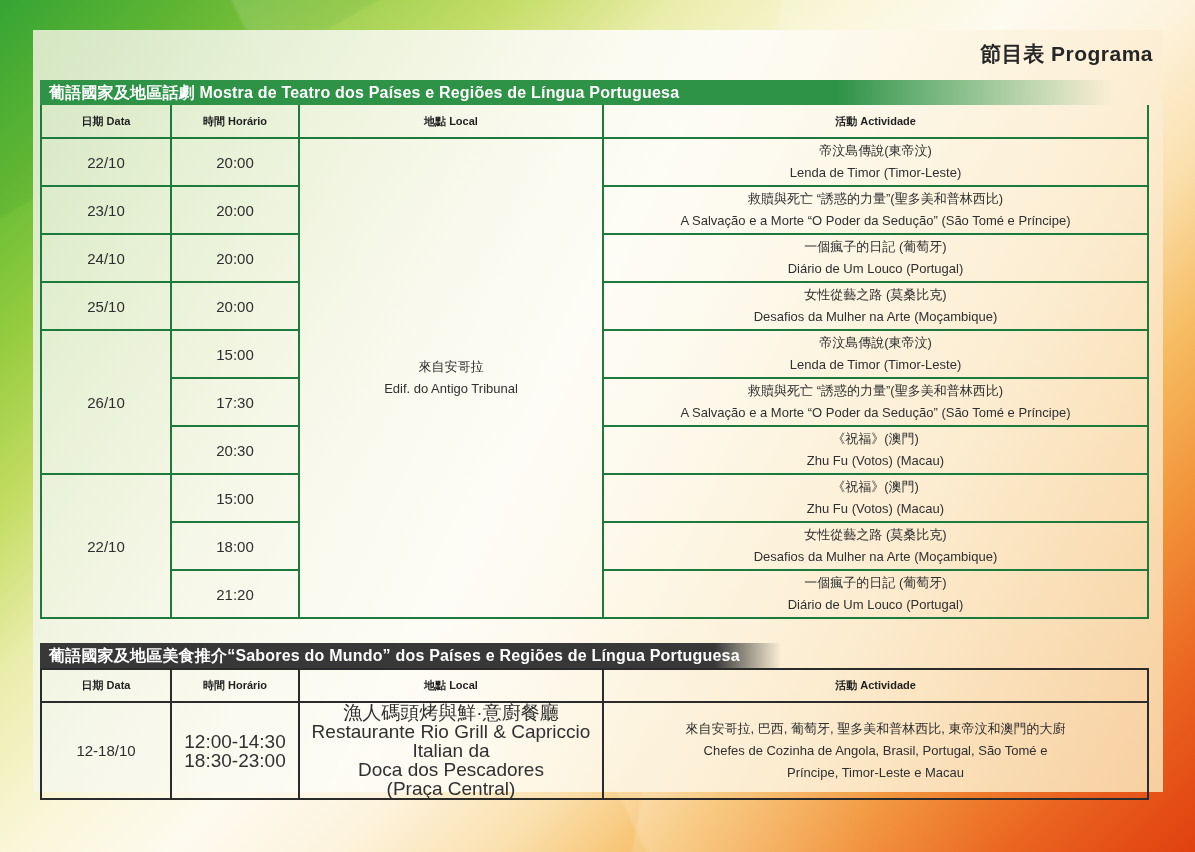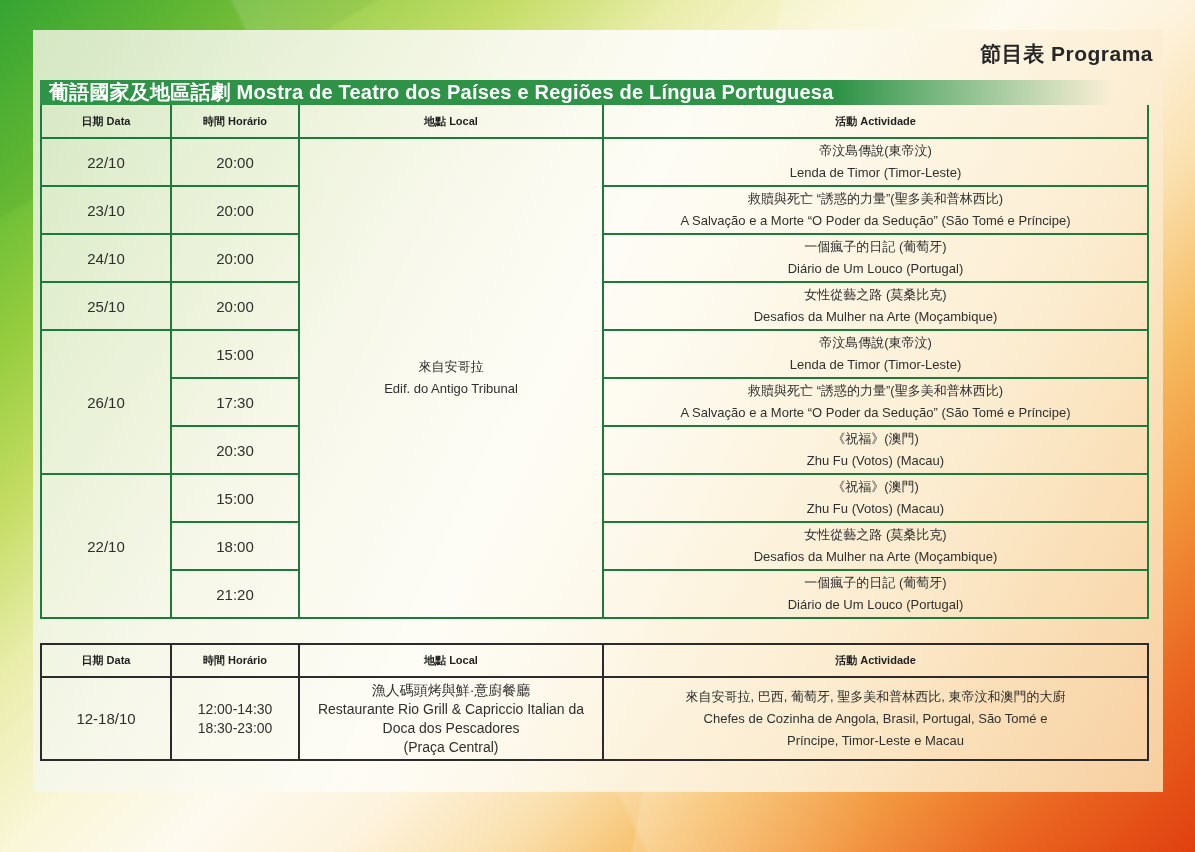--- a/index.html
+++ b/index.html
@@ -34,21 +34,21 @@
     font-weight: bold;
     color: #262626;
     margin: 2px 10px 12px 0;
     letter-spacing: 0.5px;
   }
   .title-bar {
     width: 1107px;
     height: 25px;
     line-height: 25px;
     padding-left: 9px;
-    font-size: 20px;
+    font-size: 16px;
     font-weight: bold;
     color: #ffffff;
     white-space: nowrap;
     letter-spacing: 0.2px;
   }
   .bar-green {
     background: linear-gradient(to right, #2e9347 0%, #2e9347 72%, rgba(46,147,71,0) 97%);
   }
   .bar-dark {
     width: 66%;
@@ -69,21 +69,21 @@
   .t-food th, .t-food td { border: 2px solid #2b2b2b; }
   th {
     height: 33px;
     font-size: 11px;
     font-weight: bold;
     color: #1f1f1f;
   }
   .t-theatre tbody td { height: 48px; font-size: 15px; }
   .t-food tbody td { height: 83px; font-size: 15px; }
   .cell-line { line-height: 22px; font-size: 13px; color: #303030; }
-  .cell-line-sm { line-height: 19px; font-size: 14px; color: #303030; }
+  .cell-line-sm { line-height: 19px; font-size: 19px; color: #303030; }
   .section-food { margin-top: 24px; }
 </style>
 </head>
 <body>
 
 <div class="page">
   <div class="panel">
 
     <div class="page-title">節目表 Programa</div>
 
@@ -183,20 +183,21 @@
             <td>
               <div class="cell-line">一個瘋子的日記 (葡萄牙)</div>
               <div class="cell-line">Diário de Um Louco (Portugal)</div>
             </td>
           </tr>
         </tbody>
       </table>
     </section>
 
     <section class="section-food">
+      <div class="title-bar bar-dark">葡語國家及地區美食推介“Sabores do Mundo” dos Países e Regiões de Língua Portuguesa</div>
       <table class="t-food">
         <colgroup>
           <col class="w-date">
             <col class="w-time">
             <col class="w-local">
             <col class="w-act">
         </colgroup>
         <thead>
           <tr>
             <th>日期 Data</th>

